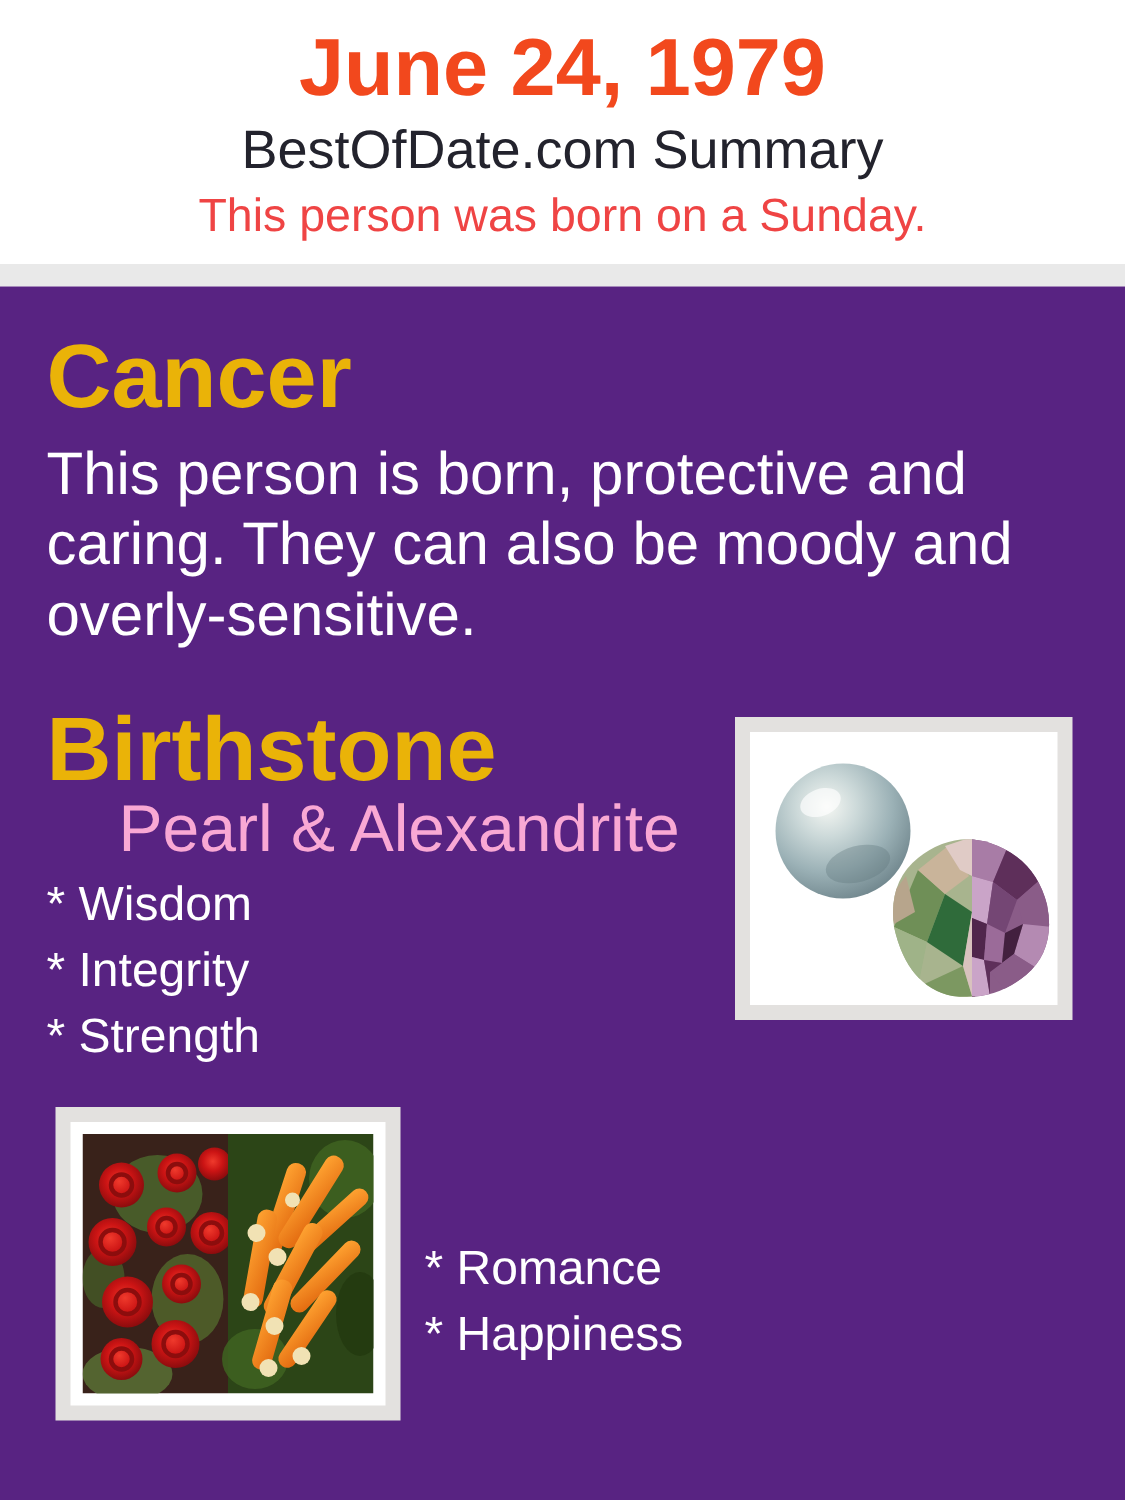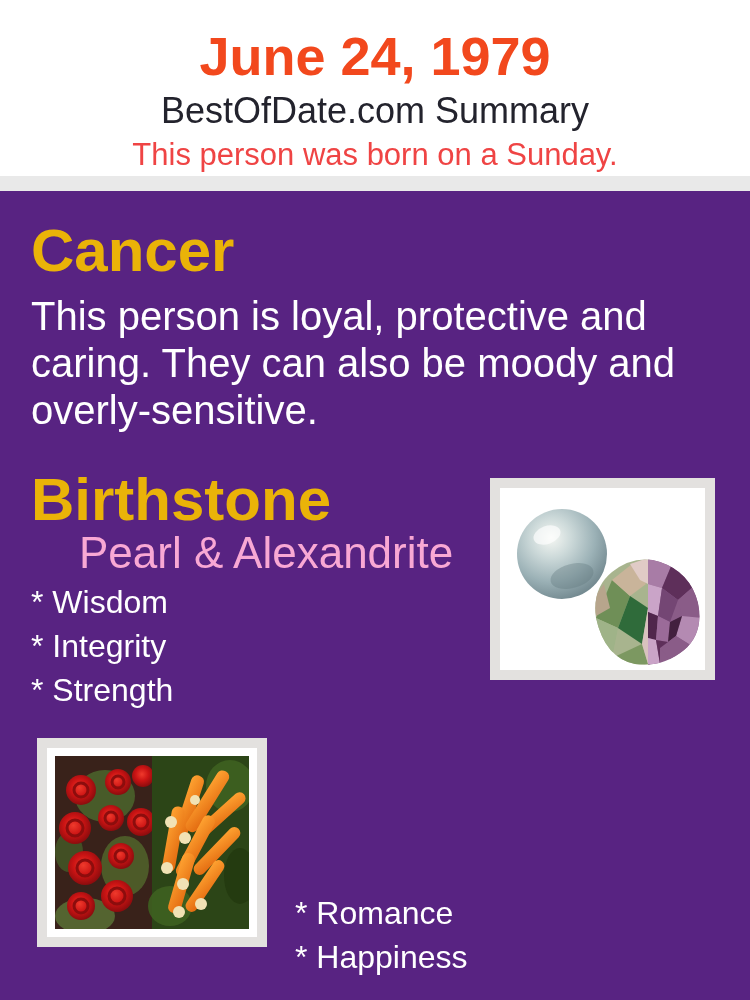--- a/index.html
+++ b/index.html
@@ -2,21 +2,21 @@
 <html><head>
 <meta charset="utf-8">
 <style>
   html,body { margin:0; padding:0; background:#ffffff; }
   .page {
     position:relative; width:750px; height:1000px; overflow:hidden;
     font-family:"Liberation Sans", sans-serif; background:#ffffff;
   }
   
   .header { position:absolute; top:0; left:0; width:750px; height:176px; background:#ffffff; text-align:center; }
-  .date-title { margin:0; padding-top:28px; font-size:54px; font-weight:700; color:#f2481d; line-height:1.05; }
+  .date-title { margin:0; padding-top:17px; font-size:54px; font-weight:700; color:#f2481d; line-height:1.05; }
   .site-title { margin:0; padding-top:6px; font-size:36px; font-weight:400; color:#23232d; line-height:1.1; }
   .born-line  { margin:0; padding-top:8px; font-size:31px; font-weight:400; color:#ef4444; line-height:1.1; }
   .divider { position:absolute; top:176px; left:0; width:750px; height:15px; background:#e9e9e9; }
   
   .main { position:absolute; top:191px; left:0; width:750px; height:809px; background:#582382; }
   .abs { position:absolute; }
   .h1   { font-size:60px; font-weight:700; color:#eab308; line-height:1.1; white-space:nowrap; }
   .sub  { font-size:44px; font-weight:400; color:#f9a8d4; line-height:1.1; white-space:nowrap;margin-left:48px; }
   .para { font-size:40px; font-weight:400; color:#ffffff; line-height:47px; width:660px; }
   .traits { font-size:32px; font-weight:400; color:#ffffff; }
@@ -35,21 +35,21 @@
   <div class="header">
     <div class="date-title">June 24, 1979</div>
     <div class="site-title">BestOfDate.com Summary</div>
     <div class="born-line">This person was born on a Sunday.</div>
   </div>
   <div class="divider"></div>
 
   <div class="main">
 
     <div class="abs h1" style="left:31px; top:27px;">Cancer</div>
-    <div class="abs para" style="left:31px; top:102px;">This person is loyal, protective and caring. They can also be moody and overly-sensitive.</div>
+    <div class="abs para" style="left:31px; top:102px;">This person is born, protective and caring. They can also be moody and overly-sensitive.</div>
 
     <div class="abs h1" style="left:31px; top:276px;">Birthstone</div>
     <div class="abs sub" style="left:31px; top:338px;">Pearl &amp; Alexandrite</div>
     <div class="abs traits" style="left:31px; top:389px;">
       <div>* Wisdom</div>
       <div>* Integrity</div>
       <div>* Strength</div>
     </div>
 
     <div class="abs photo-frame" style="left:490px; top:287px; width:225px; height:202px;">
@@ -161,19 +161,19 @@
             <circle cx="112" cy="112" r="6" fill="#f1e2b4"></circle>
             <circle cx="128" cy="128" r="6" fill="#f1e2b4"></circle>
             <circle cx="146" cy="148" r="6" fill="#f1e2b4"></circle>
             <circle cx="124" cy="156" r="6" fill="#f1e2b4"></circle>
             <circle cx="140" cy="44" r="5" fill="#f1e2b4"></circle>
           </g>
         </svg>
       </div>
     </div>
 
-    <div class="abs traits" style="left:283px; top:700px;margin-left:12px;">
+    <div class="abs traits" style="left:283px; top:632px;">
       <div>* Romance</div>
       <div>* Happiness</div>
     </div>
 
   </div>
 </div>
 
 </body></html>

